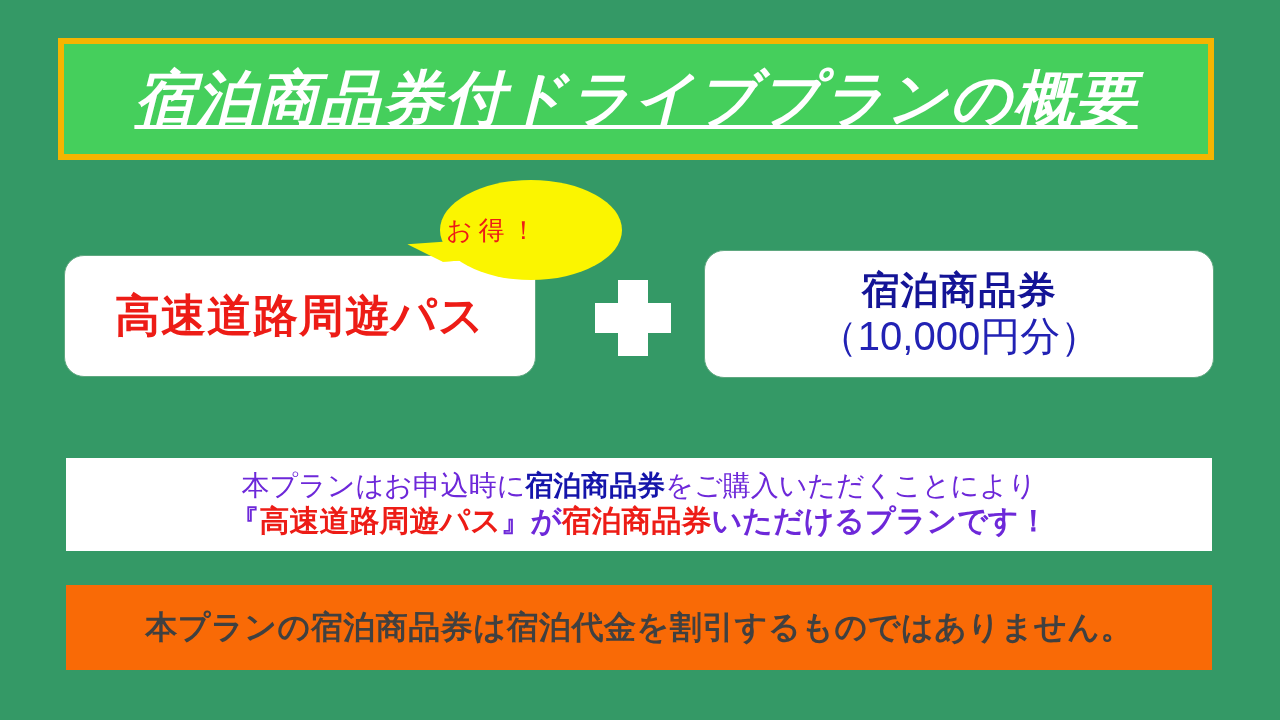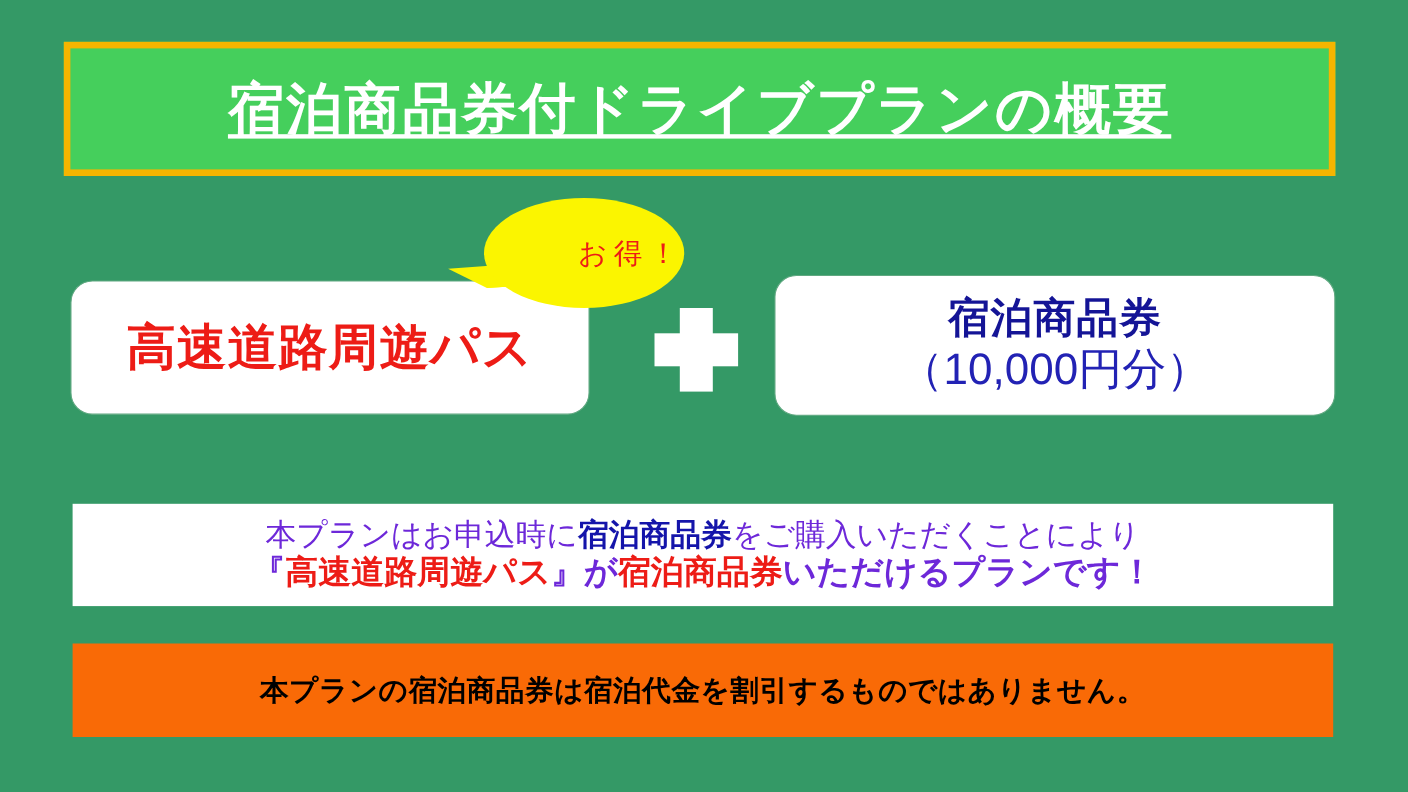--- a/index.html
+++ b/index.html
@@ -29,28 +29,29 @@
     height: 122px;
     background: #45CF5C;
     border: 6px solid #F5B500;
     box-sizing: border-box;
     display: flex;
     align-items: center;
     justify-content: center;
   }
   #title-text {
     color: #FFFFFF;
-    font-size: 51px;
+    font-size: 60px;
     font-weight: bold;
     letter-spacing: 2px;
     line-height: 1.1;
     text-decoration: underline;
     text-underline-offset: 6px;
     text-decoration-thickness: 4px;
     white-space: nowrap;
+    font-style: italic;
   }
 
   
   #pass-box {
     position: absolute;
     left: 64px;
     top: 255px;
     width: 472px;
     height: 122px;
     background: #FFFFFF;
@@ -131,21 +132,21 @@
   }
   #bubble-ellipse {
     position: absolute;
     left: 0; top: 0;
     width: 182px;
     height: 100px;
     background: #FBF500;
     border-radius: 50%;
     display: flex;
     align-items: center;
-    justify-content: flex-end;
+    justify-content: flex-start;
   }
   #bubble-text {
     color: #ED1C16;
     font-size: 26px;
     font-weight: normal;
     letter-spacing: 6px;
     text-indent: 6px;
     white-space: nowrap;
   }
   #bubble-tail {
@@ -198,22 +199,22 @@
     top: 585px;
     width: 1146px;
     height: 85px;
     background: #F96A06;
     display: flex;
     flex-direction: column;
     align-items: center;
     justify-content: center;
   }
   .notice-line {
-    color: #000000;
-    font-size: 26px;
+    color: #404040;
+    font-size: 32px;
     font-weight: bold;
     line-height: 1.3;
     white-space: nowrap;
     letter-spacing: 0.5px;
   }
 </style>
 </head>
 <body>
 
 <div id="slide">

